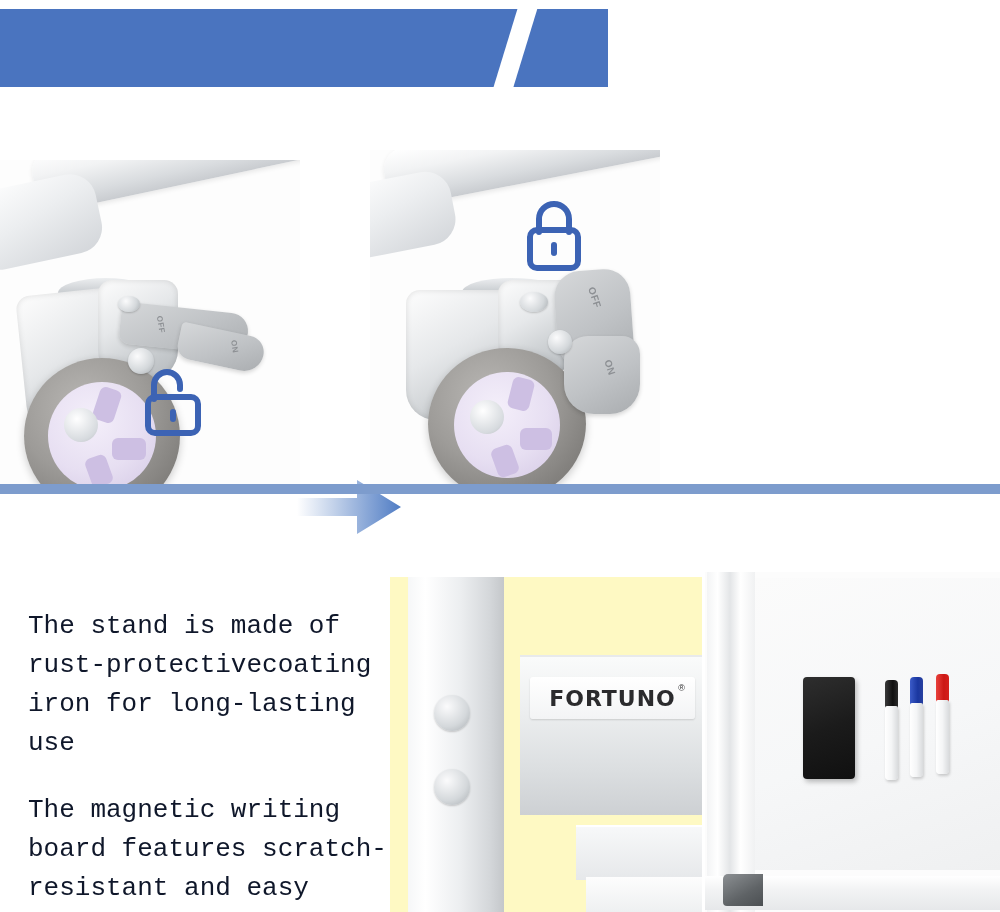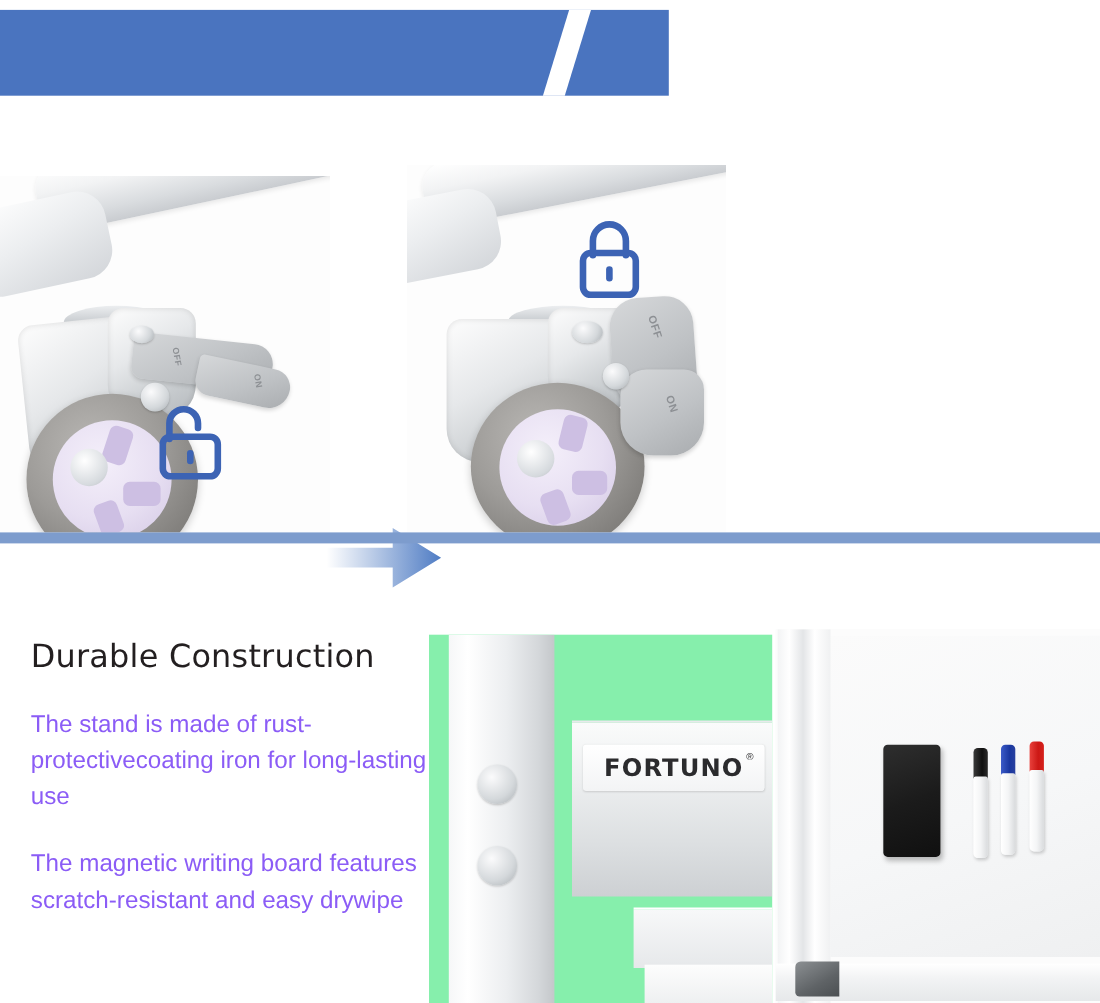--- a/index.html
+++ b/index.html
@@ -131,26 +131,26 @@
   }
 
   
   .sec2 { position: absolute; left: 0; top: 494px; width: 1000px; height: 418px; }
   .s2-text { position: absolute; left: 28px; top: 85px; width: 360px; }
   .s2-head {
     font-family: "DejaVu Sans", sans-serif;
     font-size: 29px; color: #231f20; letter-spacing: .2px; white-space: nowrap;
   }
   .s2-para {
-    font-family: Liberation Sans, sans-serif;
-    font-size: 22px; color: #8b5cf6; line-height: 1.5; margin-top: 28px;
-  }
-
-  
-  .stand-photo { left: 390px; top: 83px; width: 312px; height: 335px; background: #86efac; }
+    font-family: Liberation Mono, monospace;
+    font-size: 26px; color: #0f172a; line-height: 1.5; margin-top: 28px;
+  }
+
+  
+  .stand-photo { left: 390px; top: 83px; width: 312px; height: 335px; background: #fef9c3; }
   .post {
     position: absolute; left: 18px; top: 0; width: 96px; height: 335px;
     background: linear-gradient(90deg,#f6f7f8 0%,#ffffff 18%,#eceef0 55%,#d4d7da 85%,#c4c7ca 100%);
   }
   .crossbar {
     position: absolute; left: 130px; top: 78px; width: 182px; height: 160px;
     background: linear-gradient(180deg,#fafbfb 0%,#eceeef 35%,#dcdfe1 70%,#cdd0d3 100%);
     border-top: 2px solid #e8eaec;
   }
   .brandplate {
@@ -297,21 +297,20 @@
       </svg>
     </div>
 
   </div>
 
   <div class="divider"></div>
 
   <div class="sec2">
 
     <div class="s2-text">
-      <div class="s2-head">Durable Construction</div>
       <div class="s2-para">The stand is made of rust-protectivecoating iron for long-lasting use</div>
       <div class="s2-para">The magnetic writing board features scratch-resistant and easy drywipe</div>
     </div>
 
     <div class="photo stand-photo">
       <div class="post"></div>
       <div class="bolt" style="left:44px; top:118px; width:36px; height:36px;"></div>
       <div class="bolt" style="left:44px; top:192px; width:36px; height:36px;"></div>
       <div class="crossbar"></div>
       <div class="brandplate">

